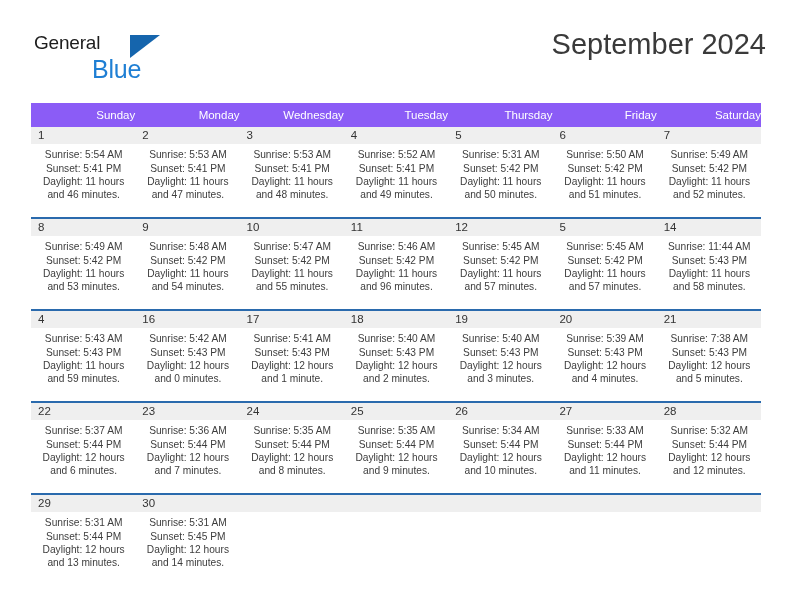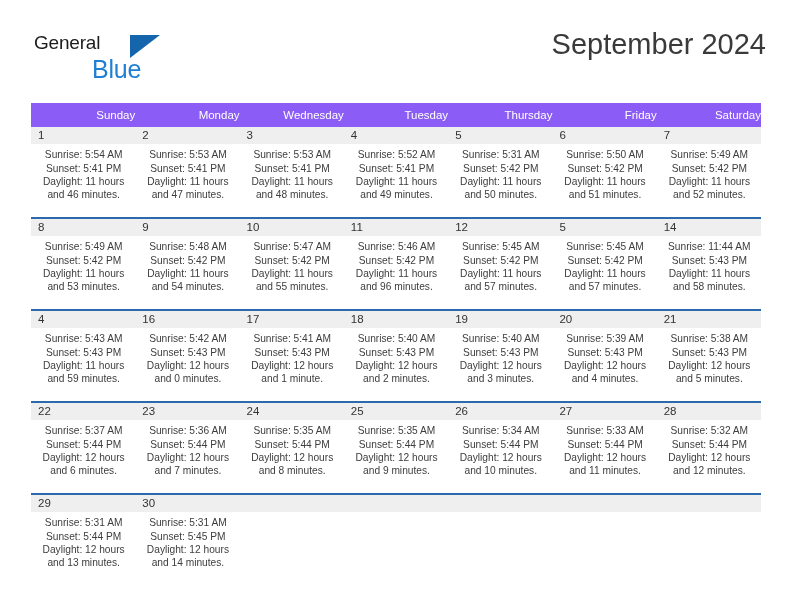--- a/index.html
+++ b/index.html
@@ -357,21 +357,21 @@
         <div class="body">
           <div>Sunrise: 5:39 AM</div>
           <div>Sunset: 5:43 PM</div>
           <div>Daylight: 12 hours</div>
           <div>and 4 minutes.</div>
         </div>
       </div>
       <div class="daycell">
         <div class="daynum-band">21</div>
         <div class="body">
-          <div>Sunrise: 5:38 AM</div>
+          <div>Sunrise: 7:38 AM</div>
           <div>Sunset: 5:43 PM</div>
           <div>Daylight: 12 hours</div>
           <div>and 5 minutes.</div>
         </div>
       </div>
     </div>
 
     <div class="week">
       <div class="daycell">
         <div class="daynum-band">22</div>

